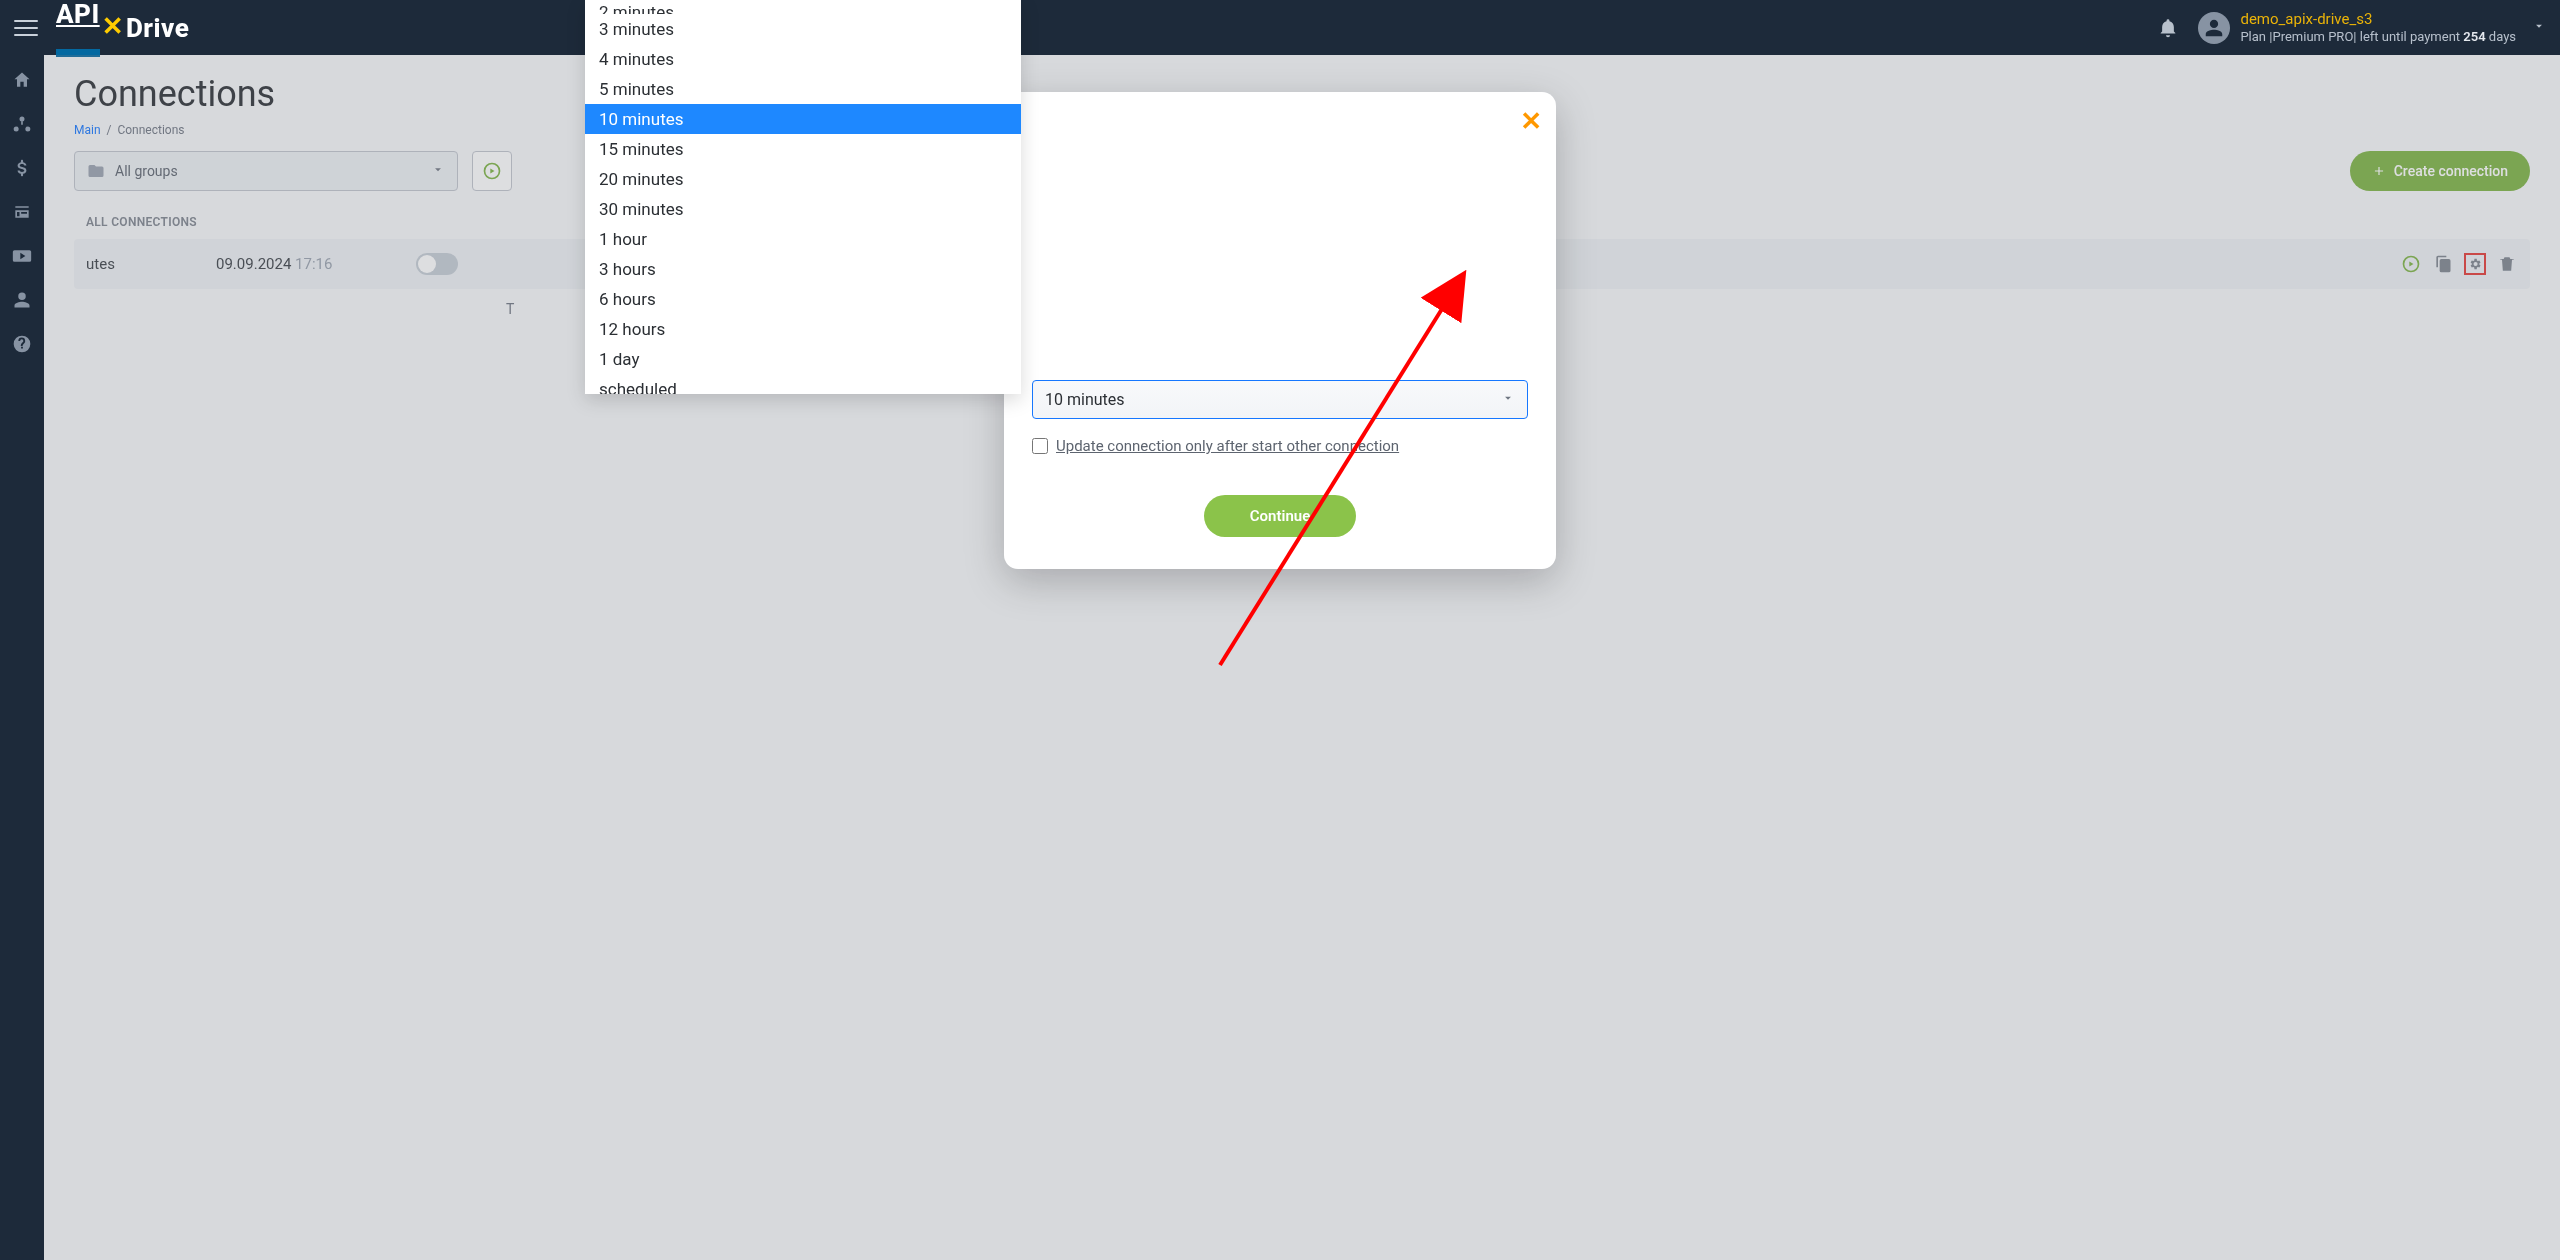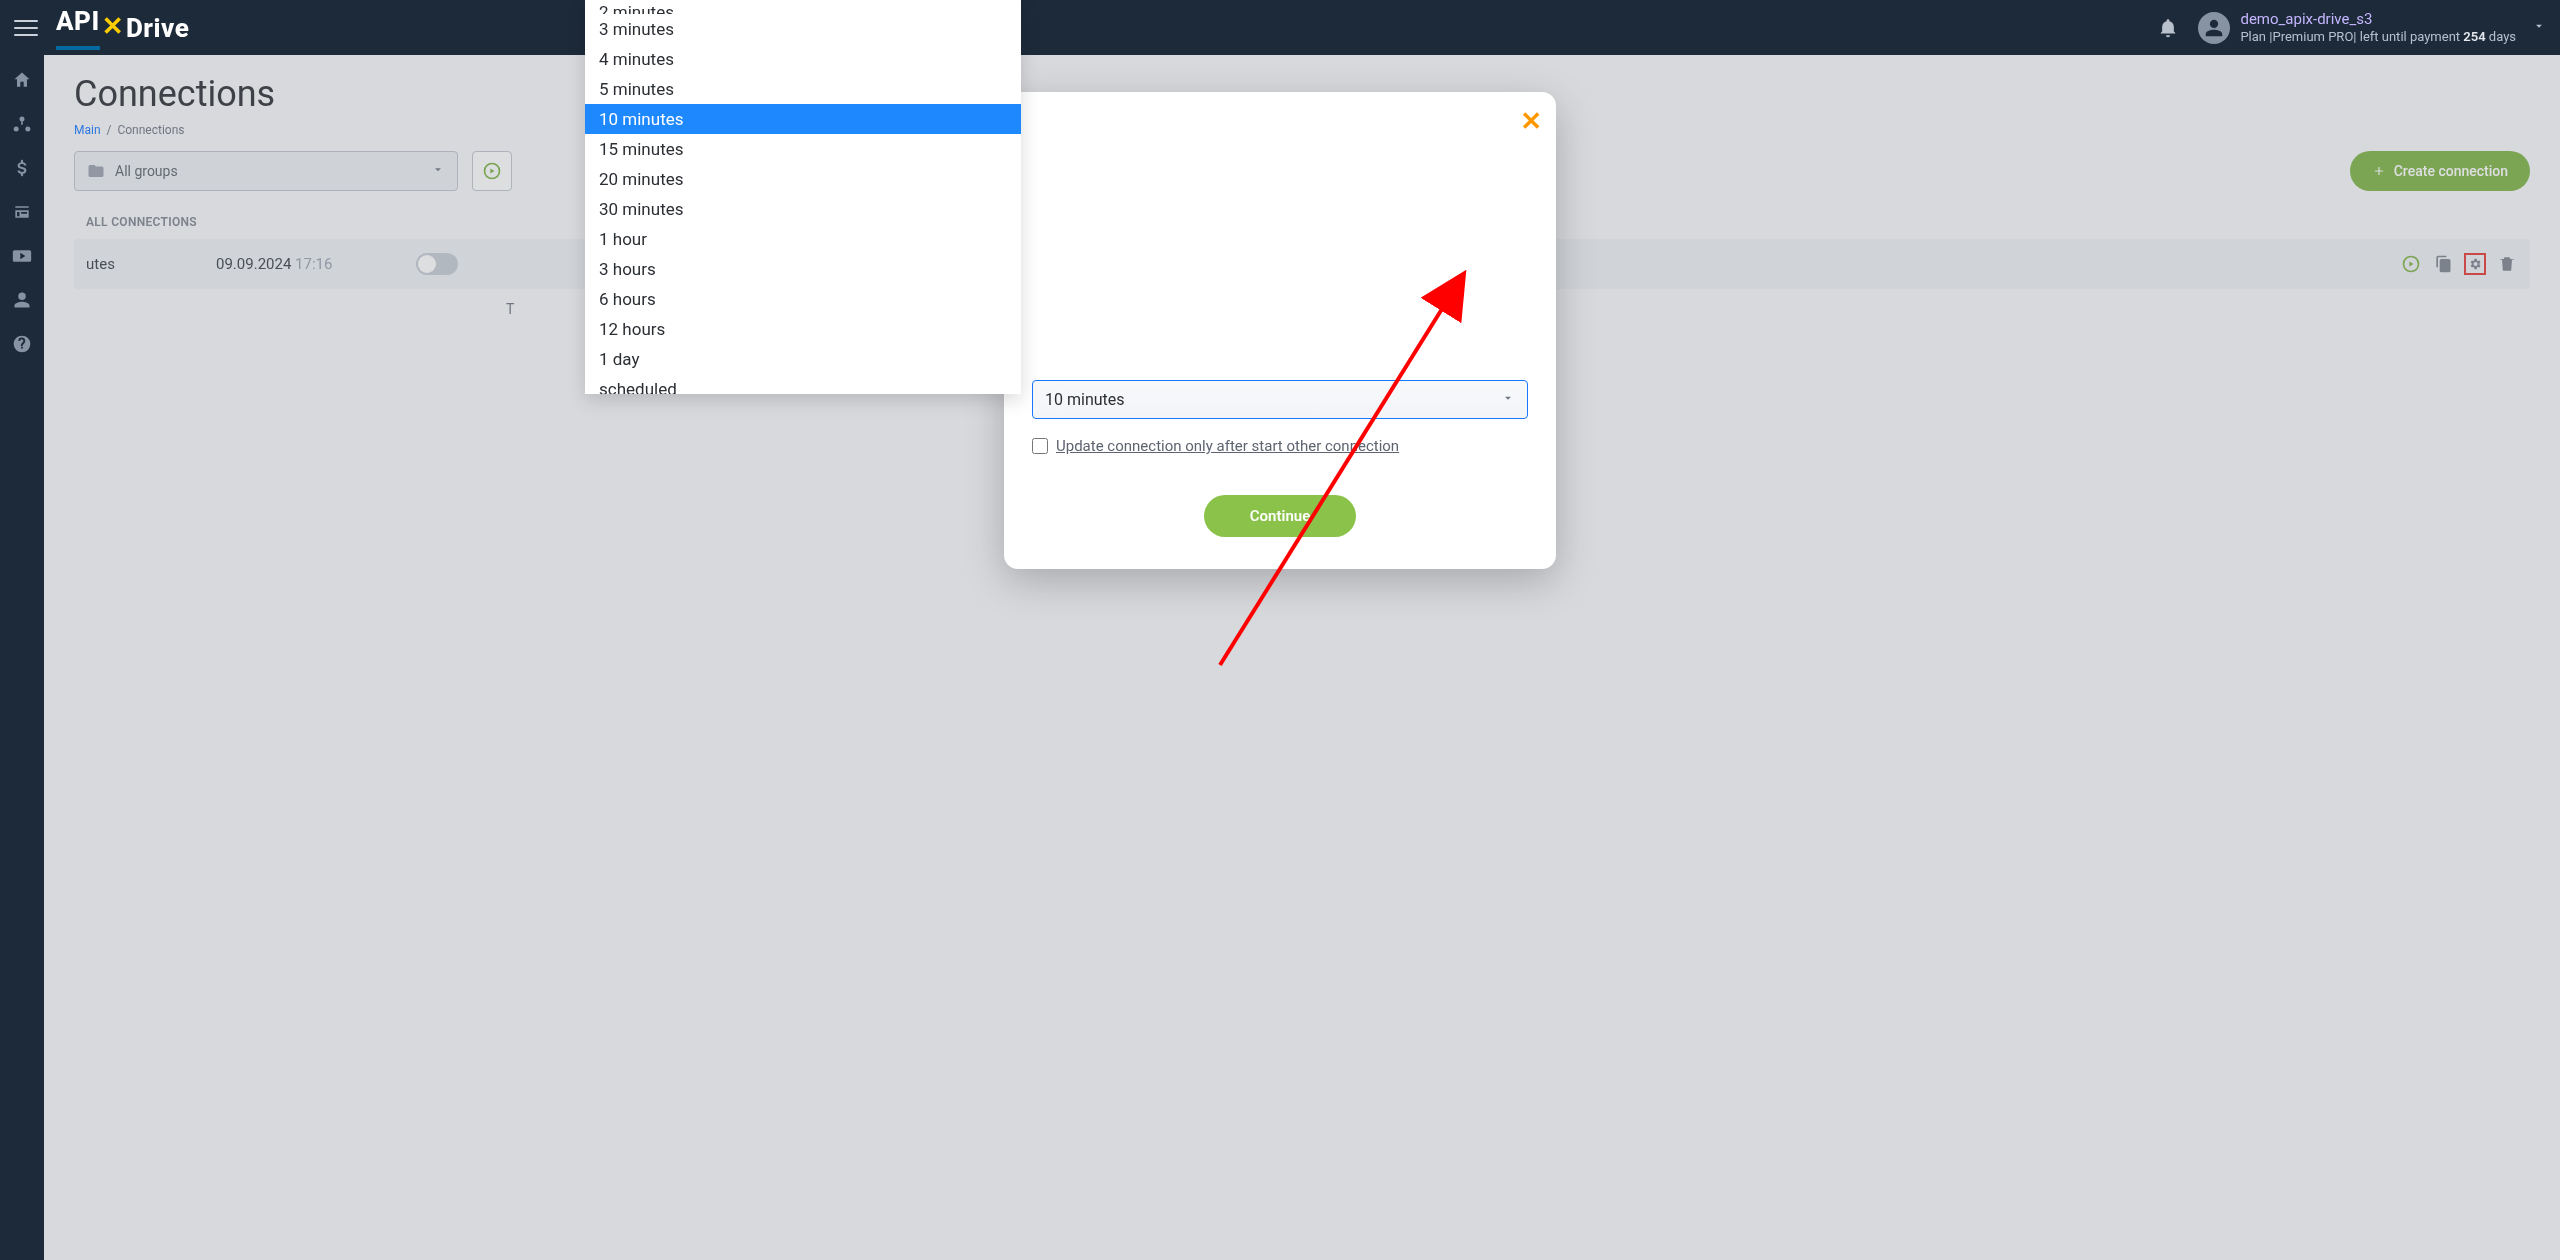--- a/index.html
+++ b/index.html
@@ -4,29 +4,29 @@
 <style>
 * { box-sizing: border-box; margin: 0; padding: 0; font-family: -apple-system, BlinkMacSystemFont, "Segoe UI", Roboto, "Helvetica Neue", Arial, sans-serif; }
 html, body { width: 100%; height: 100%; background: #f5f6f8; overflow: hidden; }
 
 
 .header { height: 55px; background: #1d2a3a; display: flex; align-items: center; padding: 0 14px; position: relative; z-index: 10; }
 .burger { width: 24px; height: 24px; display: flex; flex-direction: column; justify-content: center; gap: 5px; cursor: pointer; margin-right: 18px; }
 .burger span { display: block; height: 2px; background: #c9d1da; border-radius: 1px; }
 .logo { display: flex; align-items: center; font-size: 26px; font-weight: 800; letter-spacing: 0.5px; color: #ffffff; }
 .logo .x { color: #ffcc00; margin: 0 2px; display: inline-block; transform: translateY(-2px); }
-.logo .under { border-bottom: 4px solid #0369a1; padding-bottom: 10px; }
+.logo .under { border-bottom: 8px solid #0369a1; padding-bottom: 20px; text-decoration: underline; }
 .header-spacer { flex: 1; }
 .header-icon { width: 36px; height: 36px; display: flex; align-items: center; justify-content: center; color: #b8c1cc; margin-left: 8px; }
 .header-icon svg { width: 22px; height: 22px; fill: currentColor; }
 .account { display: flex; align-items: center; margin-left: 12px; color: #e4e8ee; }
 .account .avatar { width: 32px; height: 32px; border-radius: 50%; background: #8793a3; display: flex; align-items: center; justify-content: center; margin-right: 10px; }
 .account .avatar svg { width: 22px; height: 22px; fill: #1d2a3a; }
 .account .lines { font-size: 13px; line-height: 1.25; }
-.account .lines .name { font-size: 15px; color: #c4b5fd; }
+.account .lines .name { font-size: 15px; color: #eab308; }
 .account .lines .plan { color: #b7c0cc; }
 .account .lines .plan b { color: #e4e8ee; font-weight: 600; }
 .header-caret { margin-left: 16px; color: #b8c1cc; }
 
 
 .body-row { display: flex; height: calc(100% - 55px); }
 .sidebar { width: 44px; background: #1d2a3a; display: flex; flex-direction: column; align-items: center; padding-top: 4px; gap: 2px; }
 .side-item { width: 44px; height: 42px; display: flex; align-items: center; justify-content: center; color: #8793a3; }
 .side-item svg { width: 20px; height: 20px; fill: currentColor; }
 

